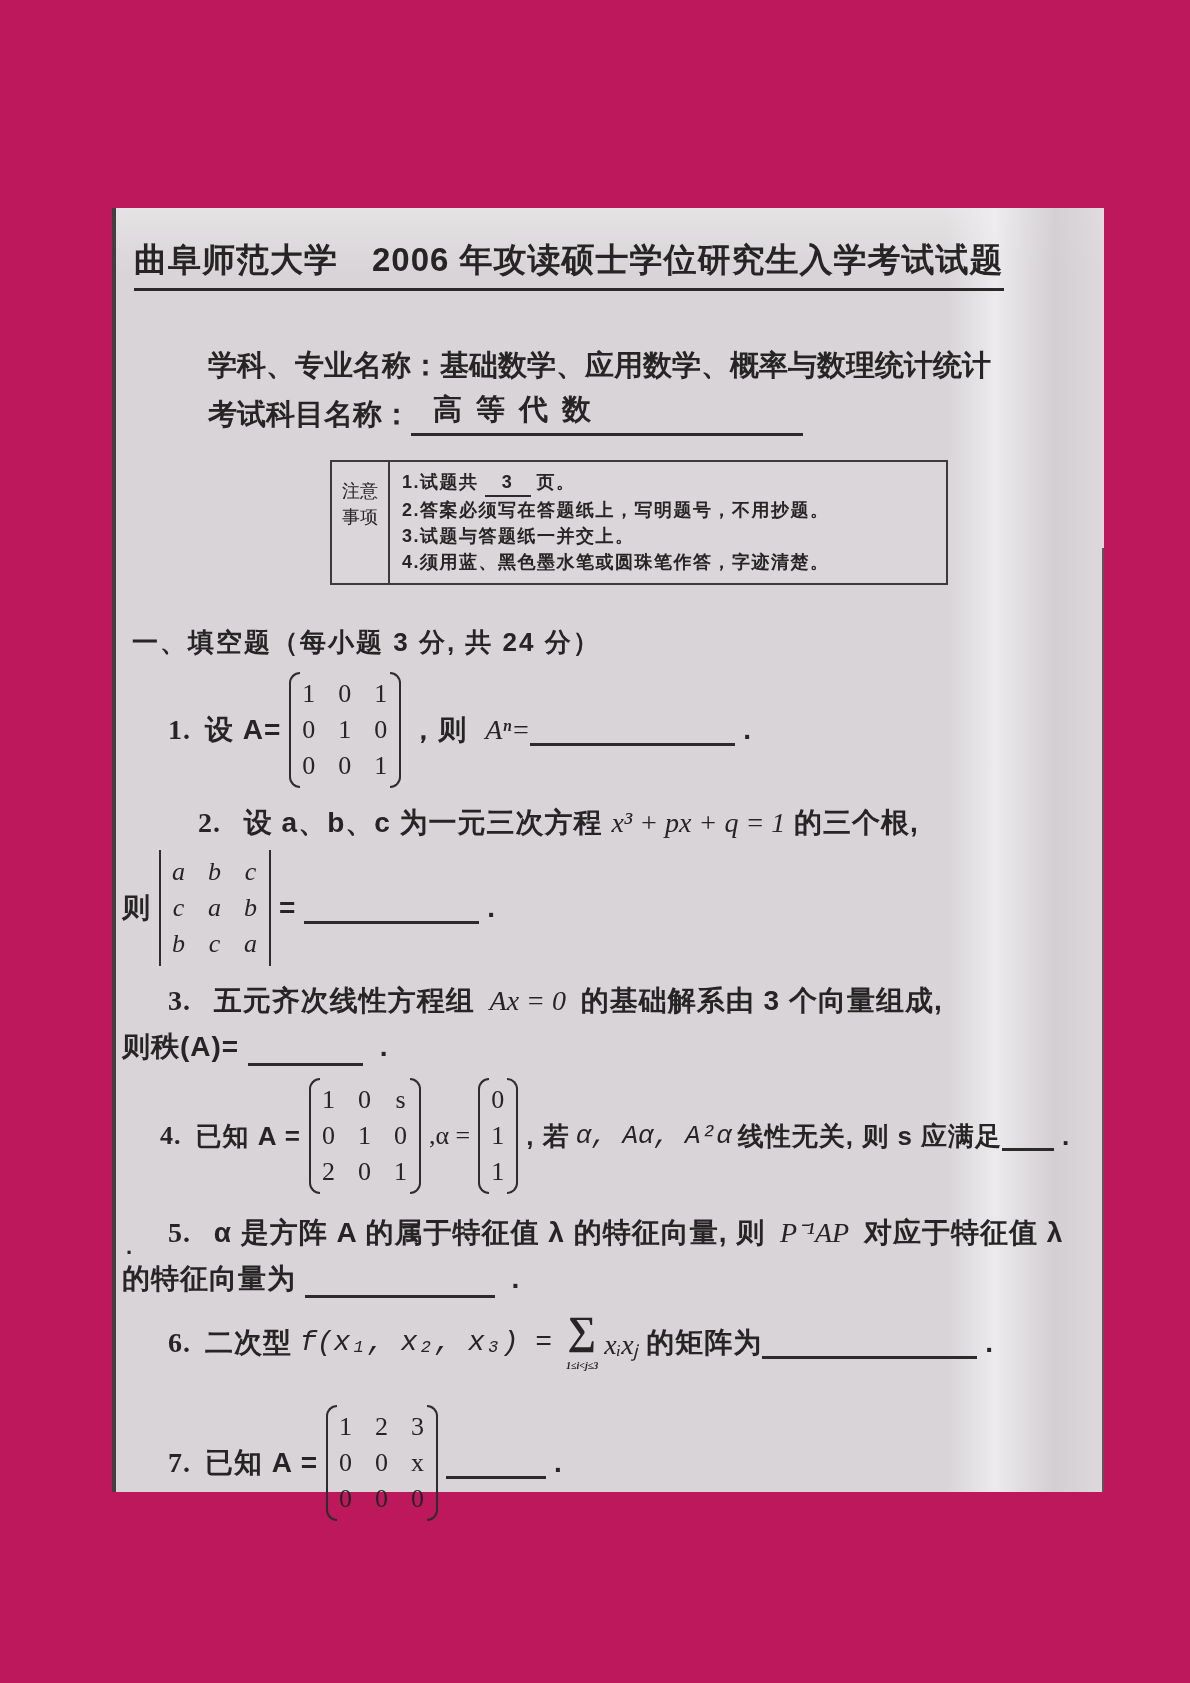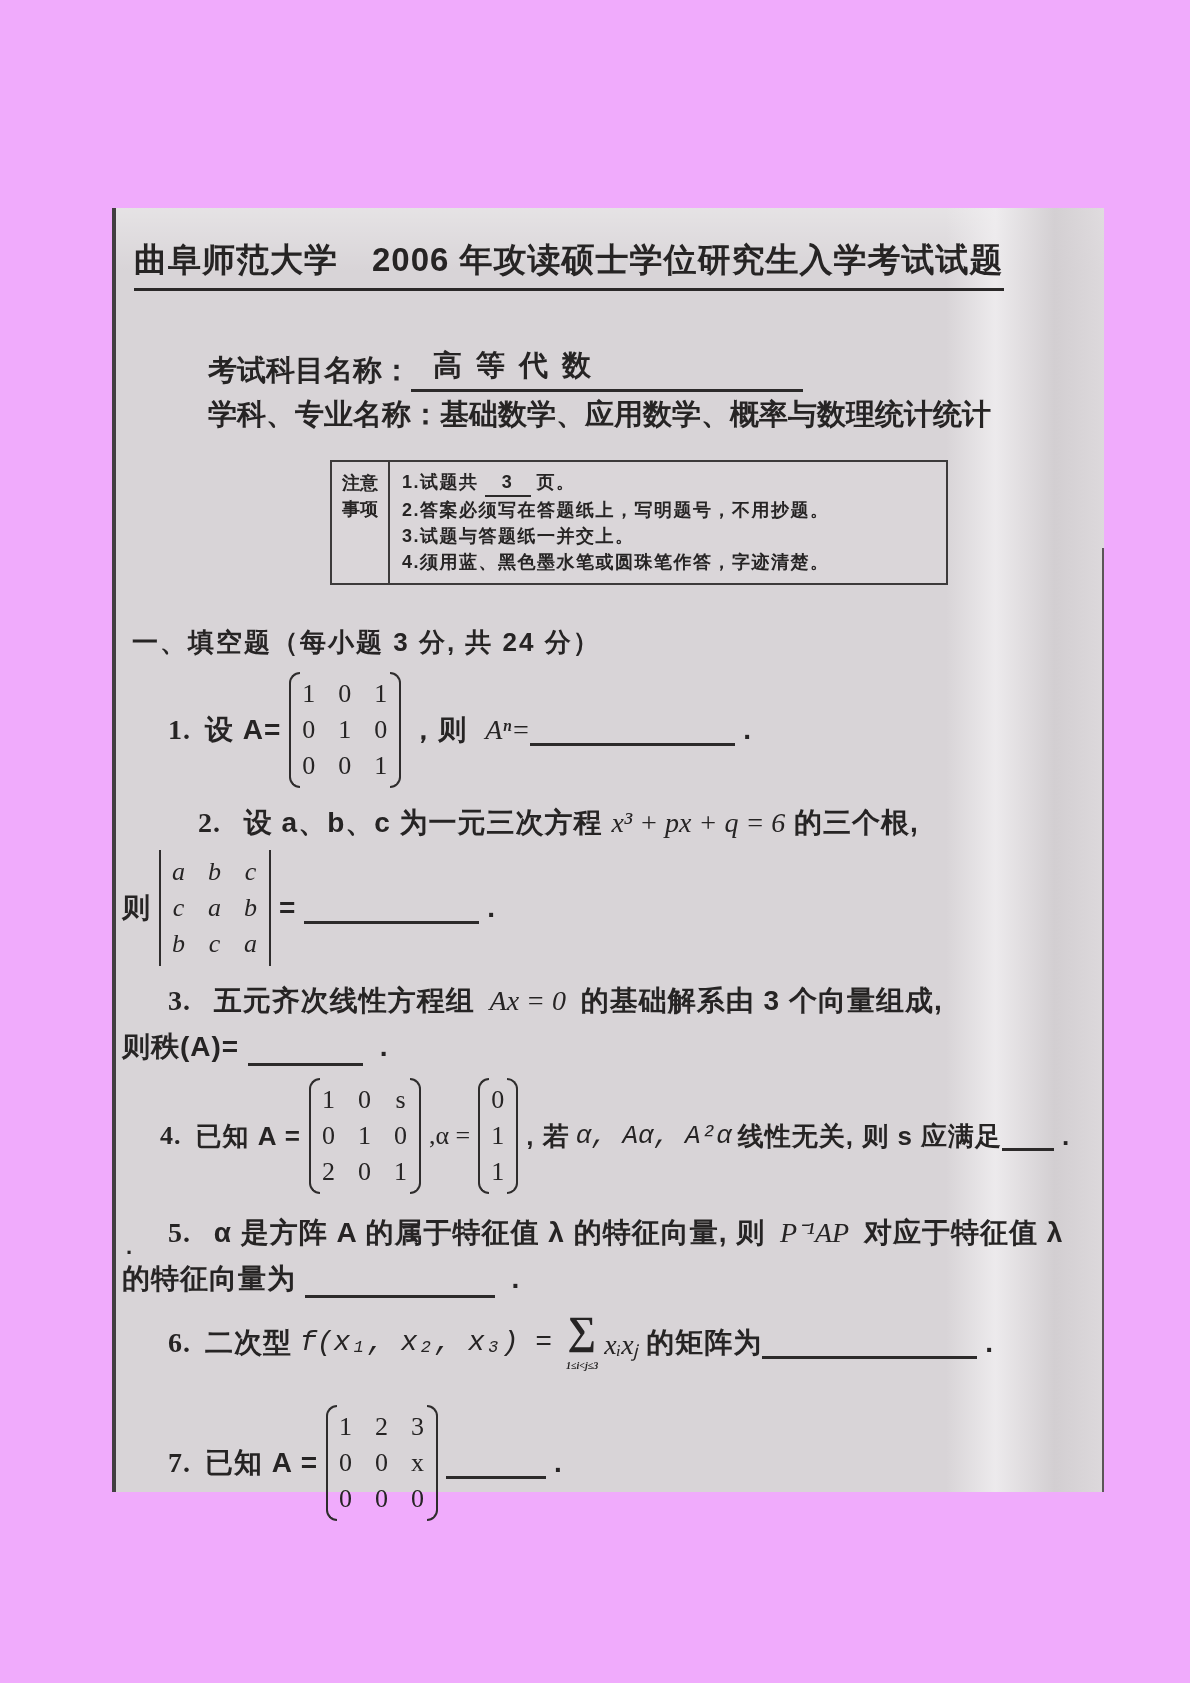--- a/index.html
+++ b/index.html
@@ -3,21 +3,21 @@
 <meta charset="utf-8">
 <style>
   html, body { margin:0; padding:0; }
   body {
     width:1190px; height:1683px;
     background:#ffffff;
     font-family:"Liberation Sans", sans-serif;
     position:relative;
     overflow:hidden;
   }
-  .stage { position:absolute; inset:0; background:#f0abfc; }
+  .stage { position:absolute; inset:0; background:#be185d; }
 
   
   .paper {
     position:absolute; left:112px; top:208px;
     width:992px; height:1284px;
     background:
       linear-gradient(90deg, rgba(255,255,255,0) 0%, rgba(255,255,255,0) 84%, rgba(240,238,240,0.85) 89%, rgba(210,206,209,0.9) 95%, rgba(222,218,221,0.8) 100%),
       linear-gradient(180deg, rgba(255,255,255,0.35) 0%, rgba(255,255,255,0) 5%),
       #d8d4d7;
     border-left:4px solid #423e41;
@@ -53,23 +53,23 @@
     margin:24px 0 0 214px;
     width:618px;
     border:2px solid #3c3a3a;
     display:flex;
     box-sizing:border-box;
     background:rgba(255,255,255,0.06);
   }
   .notice-side {
     width:38px;
     border-right:2px solid #3c3a3a;
-    font-size:18px; font-weight:700;
+    font-size:18px; font-weight:400;
     text-align:center;
-    padding:8px 9px;
+    padding:16px 9px;
     word-break:break-all;
     line-height:26px;
     letter-spacing:0;
   }
   .notice-body { padding:7px 10px 8px 12px; font-size:18px; font-weight:700; line-height:26px; letter-spacing:1.5px; }
   .notice-line { white-space:nowrap; }
   .pgnum {
     display:inline-block; width:46px; text-align:center;
     border-bottom:2px solid #2c2a2a; margin:0 6px;
   }
@@ -119,24 +119,24 @@
 
 <div class="stage">
   <div class="paper">
 
     <div class="title-wrap">
       <div class="doc-title">曲阜师范大学　2006 年攻读硕士学位研究生入学考试试题</div>
     </div>
 
     <div class="info">
       <div class="info-row">
-        <span>考试科目名称：</span><span class="underfill">高等代数</span>
+        <span>学科、专业名称：</span><span>基础数学、应用数学、概率与数理统计统计</span>
       </div>
       <div class="info-row">
-        <span>学科、专业名称：</span><span>基础数学、应用数学、概率与数理统计统计</span>
+        <span>考试科目名称：</span><span class="underfill">高等代数</span>
       </div>
     </div>
 
     <div class="notice">
       <div class="notice-side">注意事项</div>
       <div class="notice-body">
         <div class="notice-line">
           <span>1.试题共</span><span class="pgnum">3</span><span>页。</span>
         </div>
         <div class="notice-line">2.答案必须写在答题纸上，写明题号，不用抄题。</div>
@@ -169,21 +169,21 @@
         </span>
       <span>，则</span>
       <span class="upmath" style="margin-left:18px;font-style:italic;">Aⁿ=</span>
       <span class="blank" style="width:205px;"></span>
       <span class="period">.</span>
     </div>
 
     <div class="q" style="margin:14px 0 0 82px;white-space:nowrap;">
       <span class="qno">2.</span>
       <span>设 a、b、c 为一元三次方程</span>
-      <span class="math">x³ + px + q = 6</span>
+      <span class="math">x³ + px + q = 1</span>
       <span>的三个根,</span>
     </div>
     <div class="q qrow" style="margin:6px 0 0 6px;">
       <span>则</span>
       <span class="det">
           <div class="mrow">
             <span>a</span>
             <span>b</span>
             <span>c</span>
           </div>

